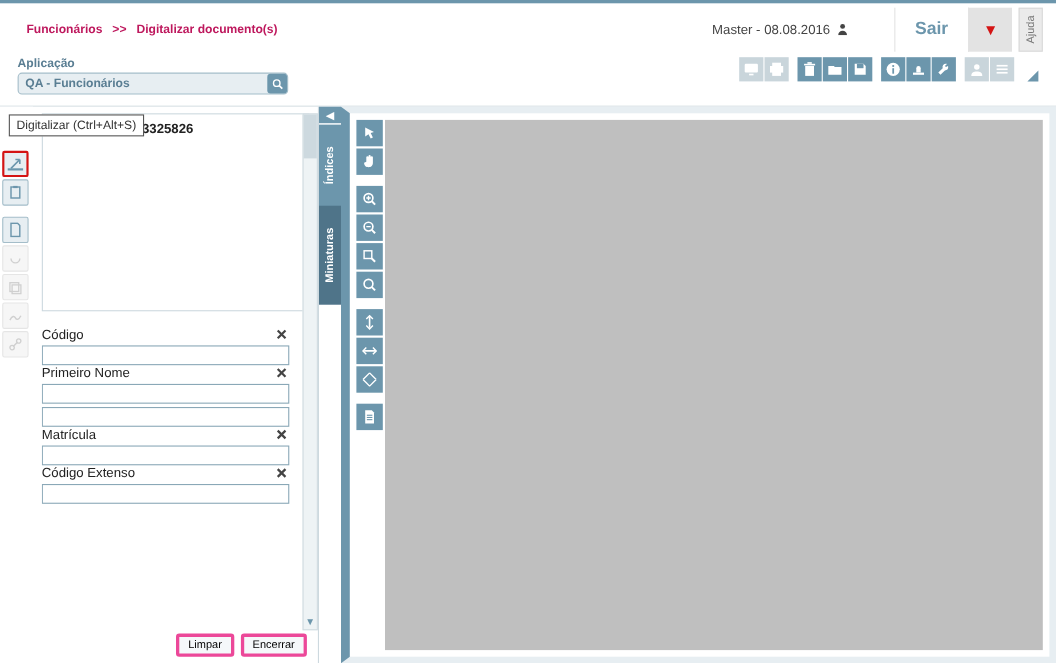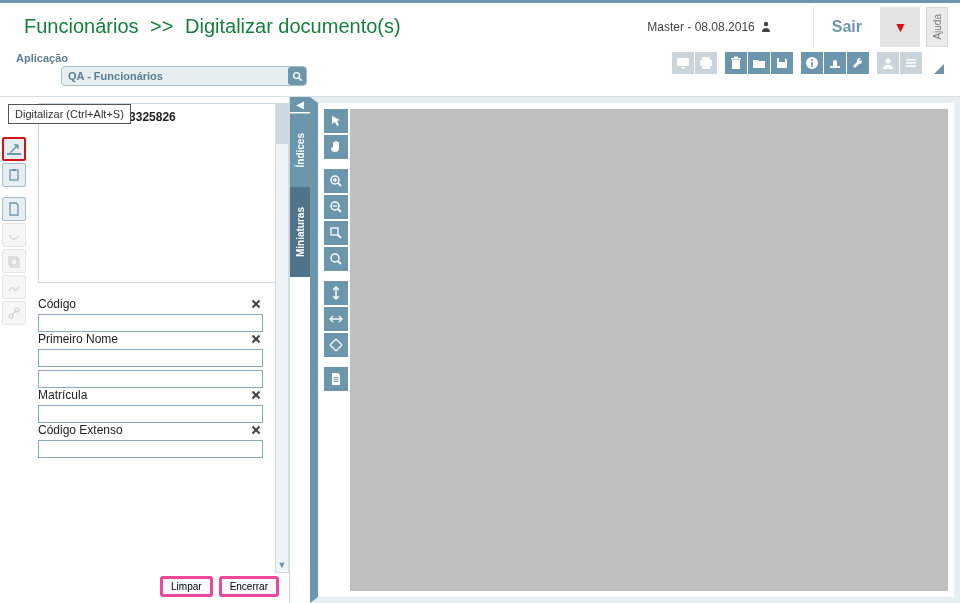--- a/index.html
+++ b/index.html
@@ -1,37 +1,37 @@
 <!DOCTYPE html>
 <html><head>
 <meta charset="utf-8">
 <style>
   * { box-sizing: border-box; margin: 0; padding: 0; font-family: Arial, Helvetica, sans-serif; }
   html, body { width: 960px; height: 603px; background: #fff; overflow: hidden; }
 
   
   .topbar { height: 50px; border-top: 3px solid #6c96ac; display: flex; align-items: center; padding: 0 12px 0 24px; }
-  .breadcrumb { color: #15803d; font-size: 20px; font-weight: 400; flex: 1; }
+  .breadcrumb { color: #be185d; font-size: 11px; font-weight: 700; flex: 1; }
   .breadcrumb .sep { margin: 0 6px; }
   .user-area { color: #444; font-size: 12px; display: flex; align-items: center; gap: 6px; margin-right: 10px; text-align: center; }
   .user-icon { width: 10px; height: 11px; display: inline-block; }
   .user-icon svg { display: block; }
   .navbtn { height: 40px; display: flex; align-items: center; justify-content: center; font-size: 16px; font-weight: bold; cursor: pointer; border-left: 1px solid #e3e3e3; padding: 0 18px; }
   .navbtn.sair   { color: #6c96ac; background: #fff; margin-left: 32px; }
   .navbtn.inicio { color: #6c96ac; background: #ebebeb; }
   .navbtn.flag   { background: #e3e3e3; width: 40px; padding: 0; }
   .navbtn.flag span { color: #d41414; font-size: 14px; }
   .helptab { width: 22px; height: 40px; background: #ebebeb; border: 1px solid #d9d9d9; margin-left: 6px; display: flex; align-items: center; justify-content: center; }
   .helptab span { writing-mode: vertical-rl; transform: rotate(180deg); font-size: 10px; color: #777; }
 
   
   .approw { padding: 2px 16px 6px 16px; display: flex; align-items: flex-start; }
   .appblock { display: flex; flex-direction: column; }
   .applbl { color: #5a7e93; font-size: 11px; font-weight: bold; margin-bottom: 2px; }
-  .appselect { display: flex; align-items: center; width: 246px; height: 20px; border: 1px solid #a4bdc9; border-radius: 4px; background: #e7eef2; margin-left: 45px; }
+  .appselect { display: flex; align-items: center; width: 246px; height: 20px; border: 1px solid #a4bdc9; border-radius: 4px; background: #e7eef2; }
   .appselect input { flex: 1; border: none; background: transparent; font-size: 11px; color: #5a7e93; font-weight: bold; padding: 0 6px; outline: none; }
   .appselect .srch { width: 18px; height: 18px; background: #6c96ac; border-radius: 3px; display: flex; align-items: center; justify-content: center; color: #fff; font-size: 11px; }
 
   .toolbar-group { margin-left: auto; display: flex; gap: 8px; align-items: center; }
   .tbset { display: flex; gap: 1px; }
   .tbbtn { width: 22px; height: 22px; background: #6c96ac; display: flex; align-items: center; justify-content: center; cursor: pointer; }
   .tbbtn.disabled { background: #c9d5db; }
   .tbbtn svg { display: block; }
   .corner-tri { width: 0; height: 0; border-left: 10px solid transparent; border-bottom: 10px solid #6c96ac; margin-left: 4px; align-self: flex-end; }
 

